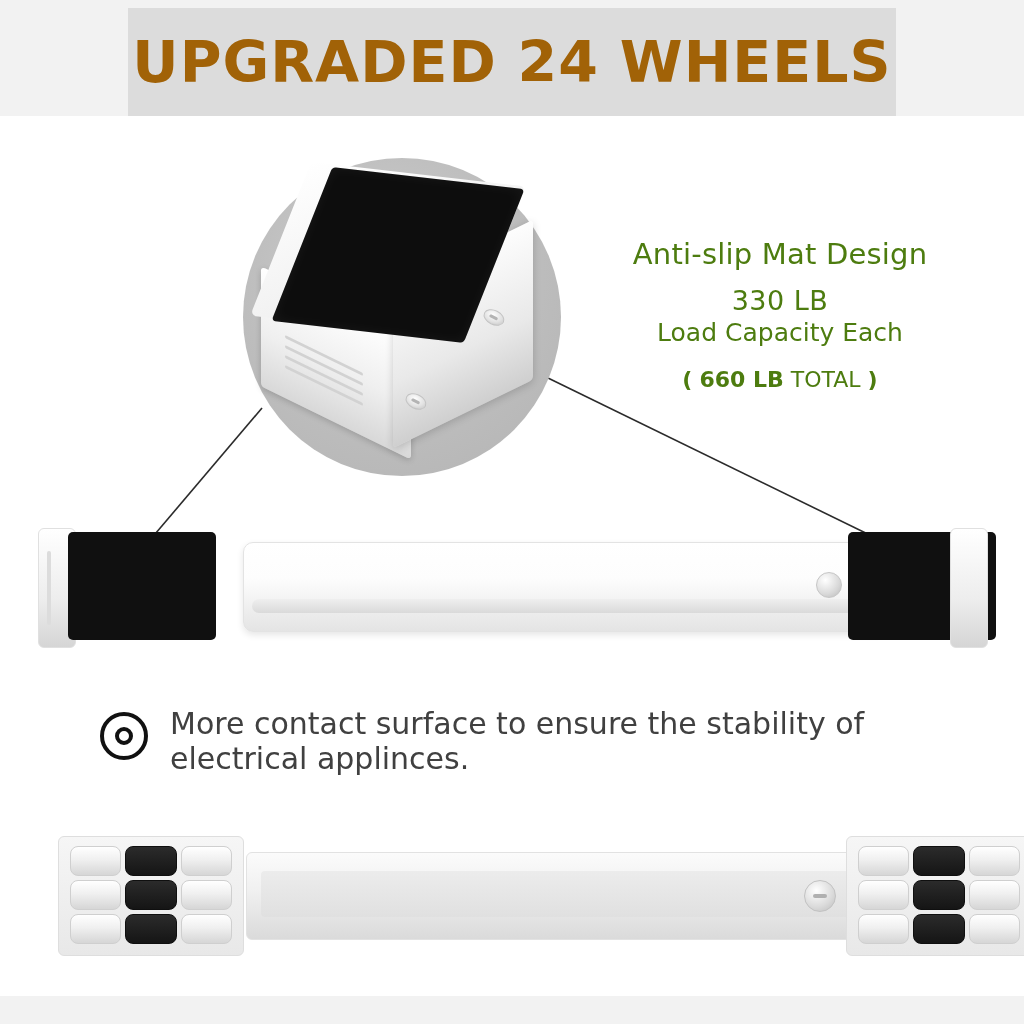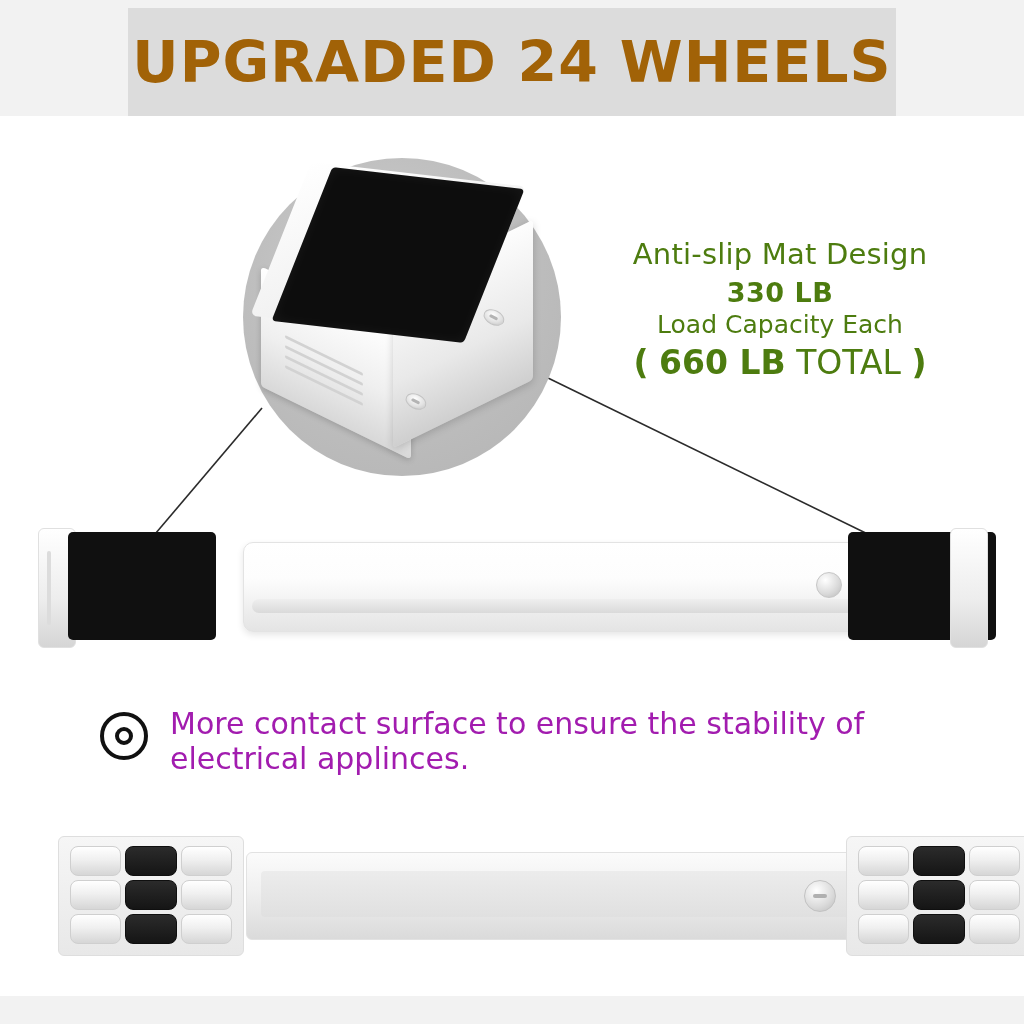--- a/index.html
+++ b/index.html
@@ -182,33 +182,33 @@
     font-family: "DejaVu Sans", sans-serif;
   }
   .callout-title {
     font-size: 29px;
     line-height: 1.15;
     font-weight: 400;
     letter-spacing: 0.2px;
     white-space: nowrap;
   }
   .callout-lb {
-    margin-top: 6px;
+    margin-top: 14px;
     font-size: 27px;
-    font-weight: bold;
+    font-weight: normal;
     letter-spacing: 0.5px;
   }
   .callout-sub {
     margin-top: 2px;
     font-size: 25px;
     font-weight: 400;
   }
   .callout-total {
-    margin-top: 4px;
-    font-size: 33px;
+    margin-top: 20px;
+    font-size: 22px;
     font-weight: 400;
   }
   .callout-total b { font-weight: bold; }
 
   
   .bar1 {
     position: absolute;
     left: 38px;
     top: 520px;
     width: 950px;
@@ -297,21 +297,21 @@
     width: 18px; height: 18px;
     margin: -9px 0 0 -9px;
     border-radius: 50%;
     border: 4px solid #111;
     box-sizing: border-box;
   }
   .bullet-text {
     margin-left: 22px;
     font-size: 30px;
     line-height: 1.18;
-    color: #a21caf;
+    color: #404040;
     font-family: "DejaVu Sans", sans-serif;
   }
 
   
   .bar2 {
     position: absolute;
     left: 36px;
     top: 832px;
     width: 960px;
     height: 126px;

